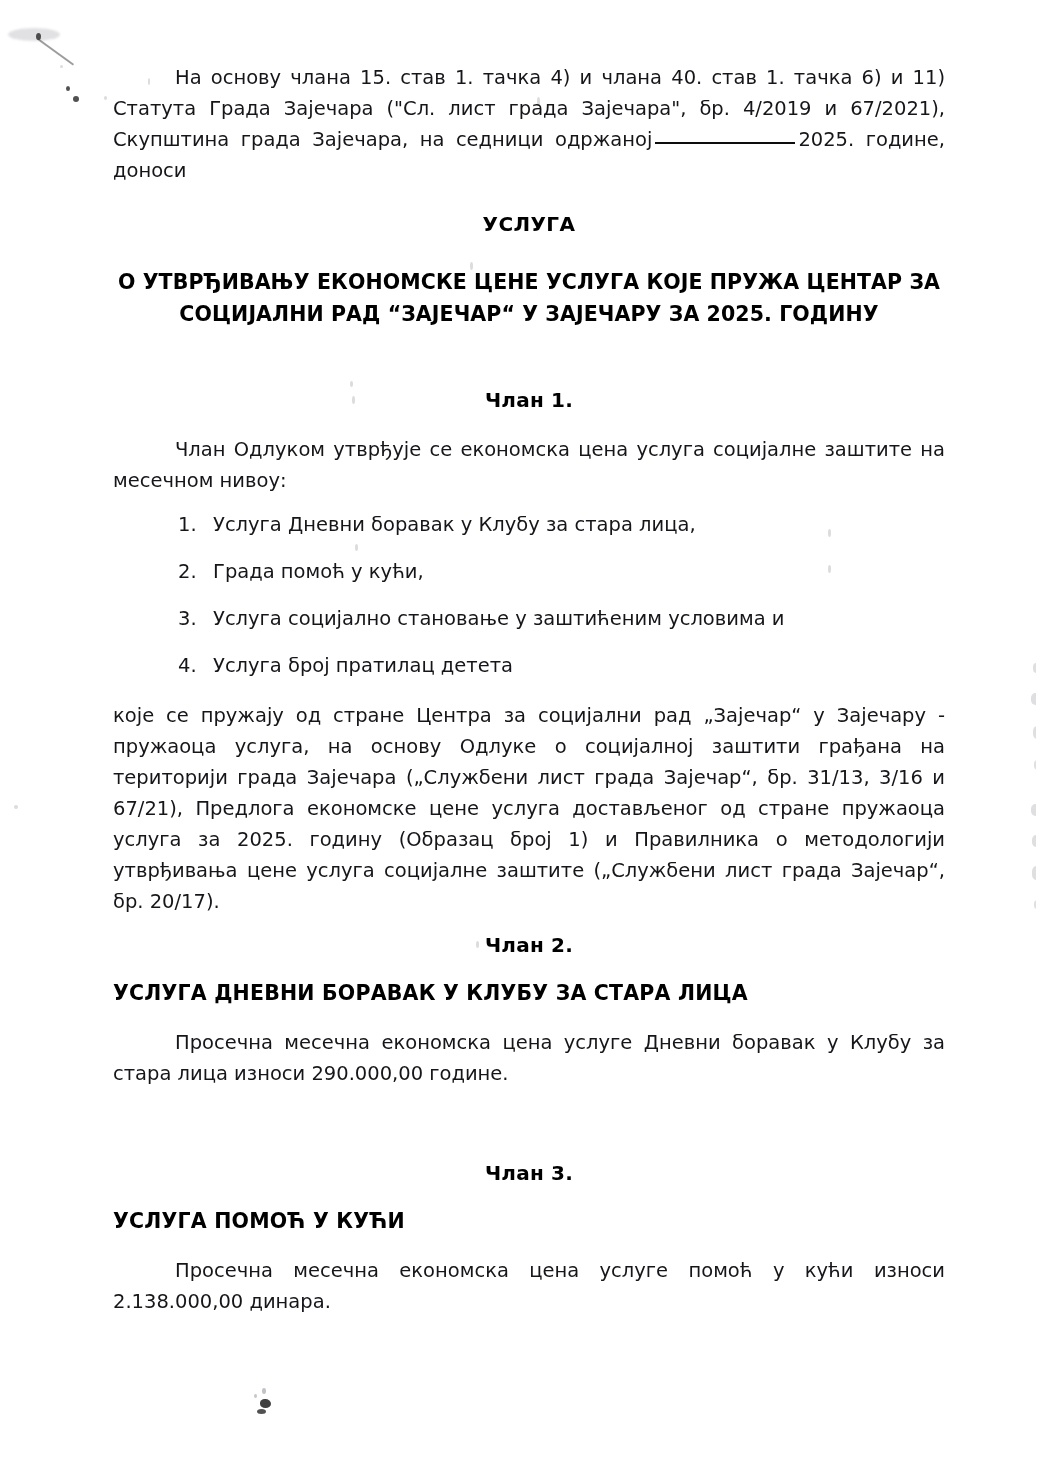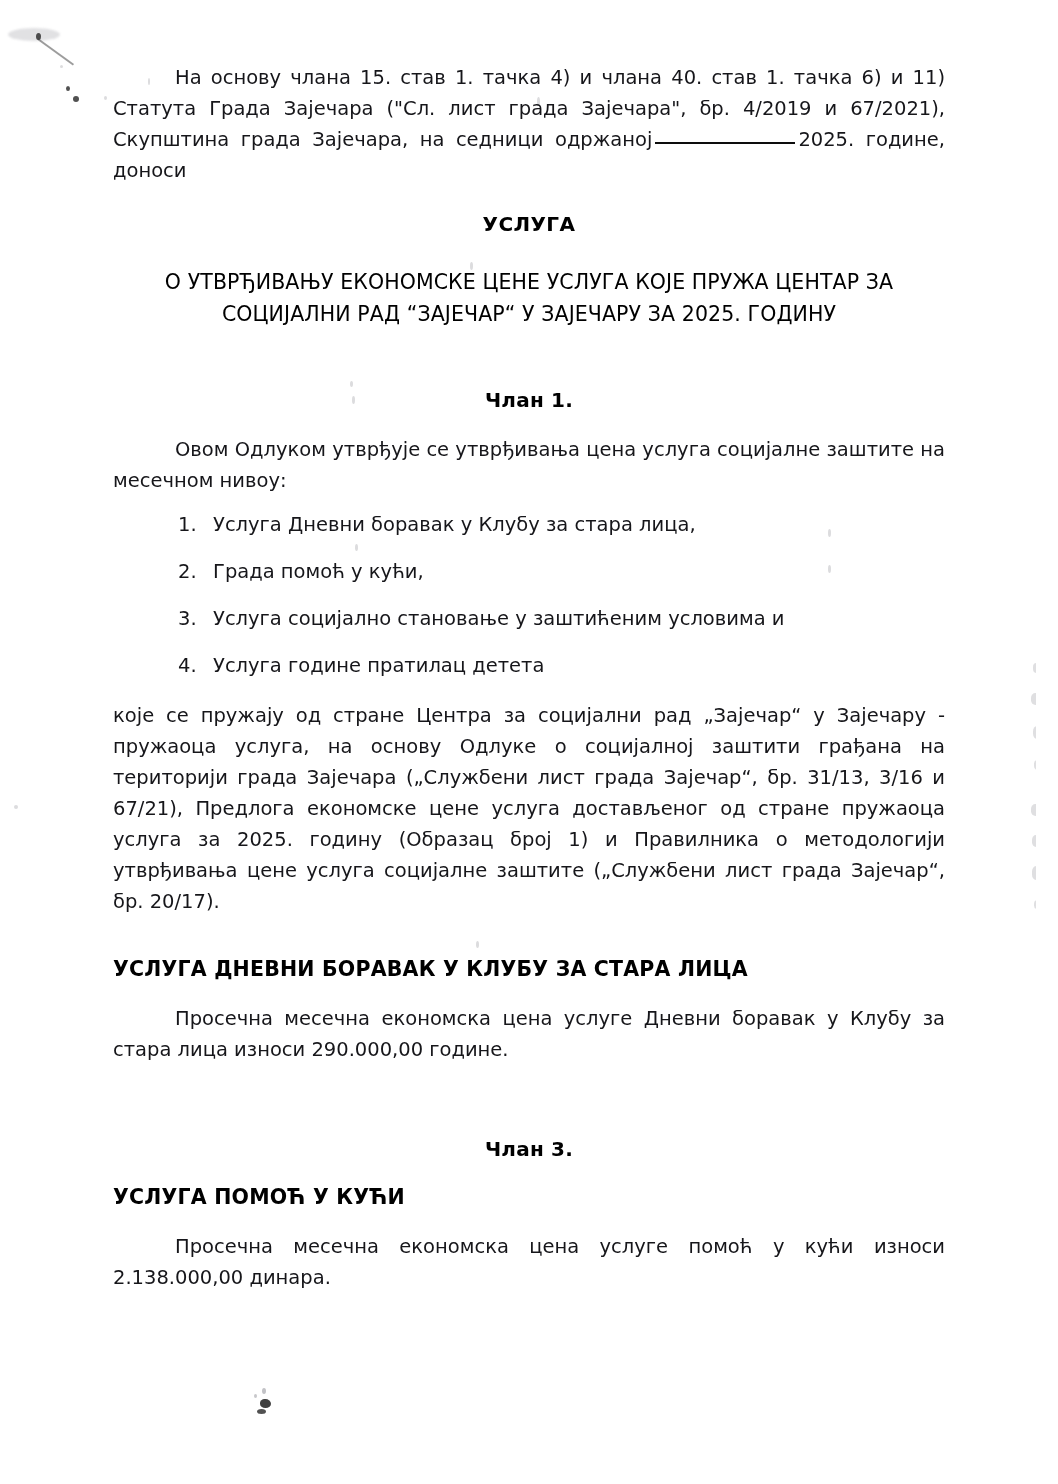--- a/index.html
+++ b/index.html
@@ -48,21 +48,21 @@
   
   .title-main {
     font-size: 20px;
     font-weight: bold;
     text-align: center;
     letter-spacing: 0.4px;
   }
 
   .title-line {
     font-size: 20.5px;
-    font-weight: normal;
+    font-weight: bold;
     text-align: center;
     line-height: 32px;
     letter-spacing: 0.1px;
   }
 
   .heading {
     font-size: 20px;
     font-weight: bold;
     text-align: center;
     letter-spacing: 0.2px;
@@ -223,21 +223,21 @@
 
     <div class="title-line">О УТВРЂИВАЊУ ЕКОНОМСКЕ ЦЕНЕ УСЛУГА КОЈЕ ПРУЖА ЦЕНТАР ЗА</div>
     <div class="title-line">СОЦИЈАЛНИ РАД “ЗАЈЕЧАР“ У ЗАЈЕЧАРУ ЗА 2025. ГОДИНУ</div>
 
     <div class="sp-58"></div>
 
     <div class="heading">Члан 1.</div>
 
     <div class="sp-22"></div>
 
-    <p class="body-par">Овом Одлуком утврђује се утврђивања цена услуга социјалне заштите на месечном нивоу:</p>
+    <p class="body-par">Члан Одлуком утврђује се економска цена услуга социјалне заштите на месечном нивоу:</p>
 
     <div class="sp-14"></div>
 
     <ul class="svc-list">
       <li class="svc-item">
         <span class="svc-num">1.</span>
         <span>Услуга Дневни боравак у Клубу за стара лица,</span>
       </li>
       <div class="sp-18"></div>
       <li class="svc-item">
@@ -245,30 +245,31 @@
         <span>Града помоћ у кући,</span>
       </li>
       <div class="sp-18"></div>
       <li class="svc-item">
         <span class="svc-num">3.</span>
         <span>Услуга социјално становање у заштићеним условима и</span>
       </li>
       <div class="sp-18"></div>
       <li class="svc-item">
         <span class="svc-num">4.</span>
-        <span>Услуга године пратилац детета</span>
+        <span>Услуга број пратилац детета</span>
       </li>
     </ul>
 
     <div class="sp-20"></div>
 
     <p class="body-par no-indent">које се пружају од стране Центра за социјални рад „Зајечар“ у Зајечару - пружаоца услуга, на основу Одлуке о социјалној заштити грађана на територији града Зајечара („Службени лист града Зајечар“, бр. 31/13, 3/16 и 67/21), Предлога економске цене услуга достављеног од стране пружаоца услуга за 2025. годину (Образац број 1) и Правилника о методологији утврђивања цене услуга социјалне заштите („Службени лист града Зајечар“, бр. 20/17).</p>
 
     <div class="sp-16"></div>
 
+    <div class="heading">Члан 2.</div>
 
     <div class="sp-24"></div>
 
     <div class="subheading">УСЛУГА ДНЕВНИ БОРАВАК У КЛУБУ ЗА СТАРА ЛИЦА</div>
 
     <div class="sp-22"></div>
 
     <p class="body-par">Просечна месечна економска цена услуге Дневни боравак у Клубу за стара лица износи 290.000,00 године.</p>
 
     <div class="sp-46"></div>

